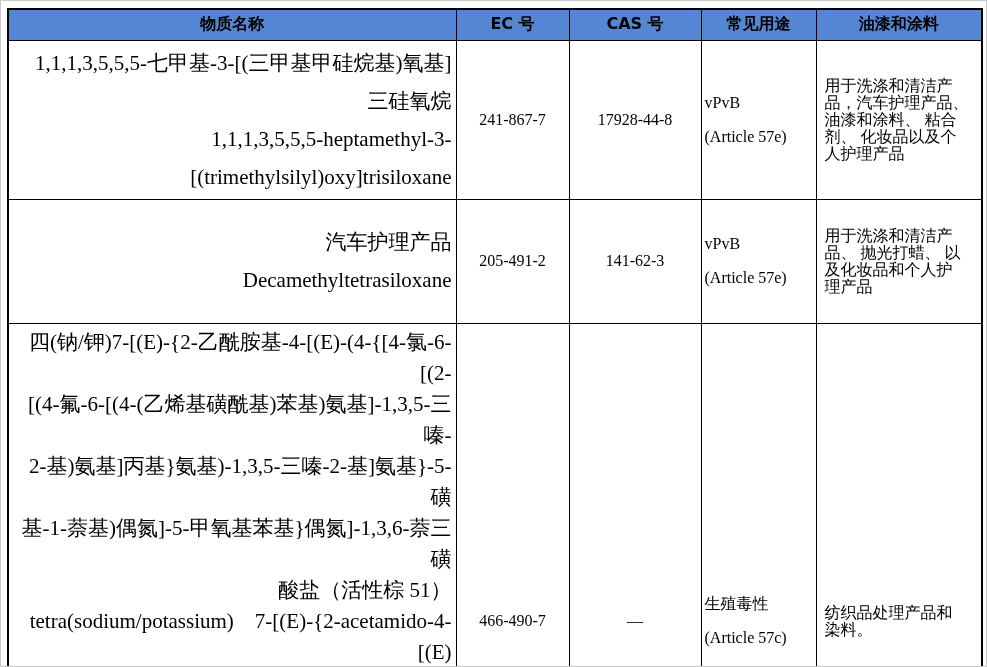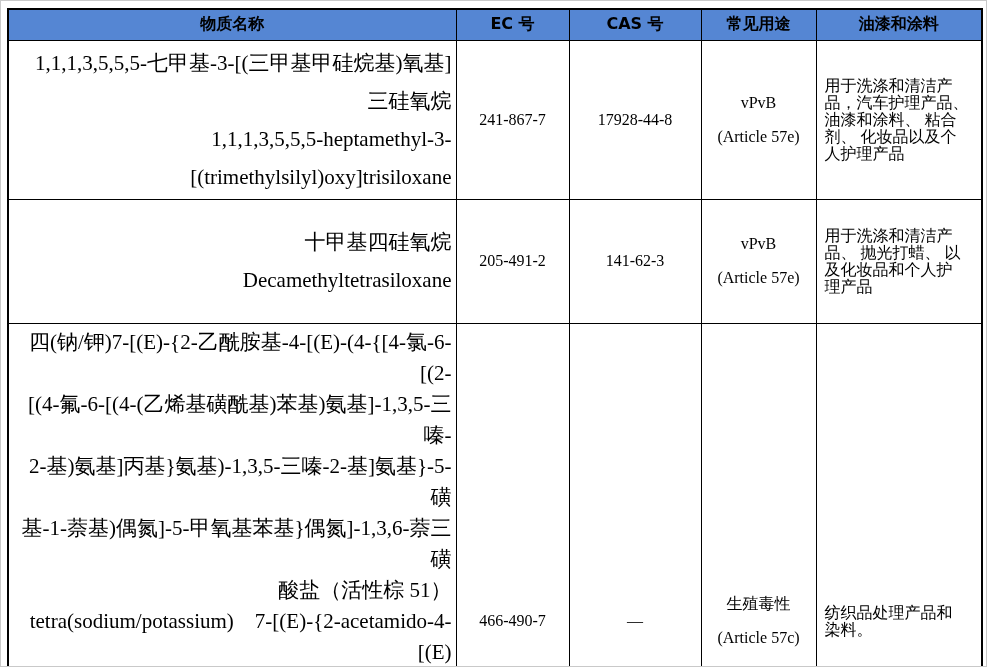--- a/index.html
+++ b/index.html
@@ -52,21 +52,20 @@
     font-size: 21px;
     line-height: 31px;
   }
   td.name-cell.tall-lines { line-height: 38px; }
   td.num-cell {
     text-align: center;
     white-space: pre-line;
     padding: 2px 3px;
   }
   td.reason-cell {
-    text-align: center;
     white-space: pre-line;
     line-height: 34px;
     padding: 2px 3px;
   }
   td.use-cell {
     text-align: left;
     white-space: pre-line;
     line-height: 17px;
     padding: 3px 6px 3px 8px;
   }
@@ -99,21 +98,21 @@
       <td class="num-cell">17928-44-8</td>
       <td class="reason-cell">vPvB
 (Article 57e)</td>
       <td class="use-cell">用于洗涤和清洁产
 品，汽车护理产品、
 油漆和涂料、 粘合
 剂、 化妆品以及个
 人护理产品</td>
     </tr>
     <tr class="row-2">
-      <td class="name-cell tall-lines">十甲基四硅氧烷
+      <td class="name-cell tall-lines">汽车护理产品
 Decamethyltetrasiloxane</td>
       <td class="num-cell">205-491-2</td>
       <td class="num-cell">141-62-3</td>
       <td class="reason-cell">vPvB
 (Article 57e)</td>
       <td class="use-cell">用于洗涤和清洁产
 品、 抛光打蜡、 以
 及化妆品和个人护
 理产品</td>
     </tr>

